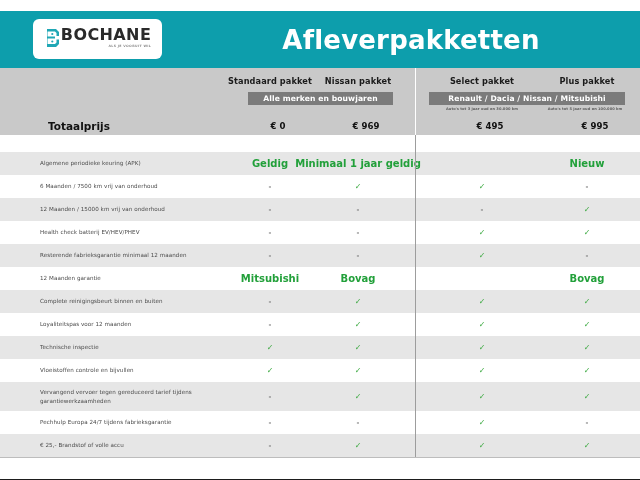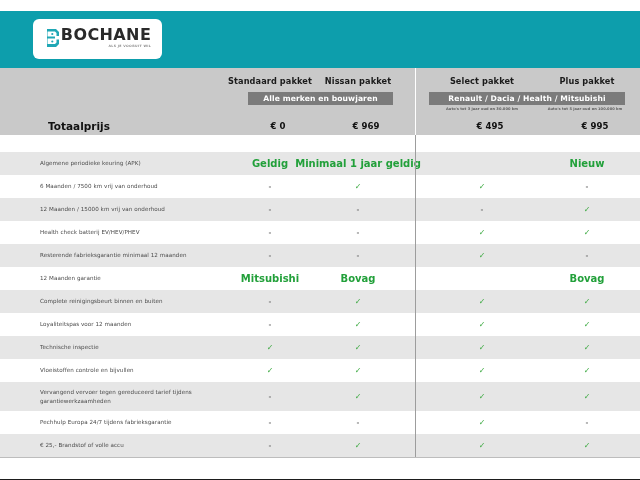--- a/index.html
+++ b/index.html
@@ -293,39 +293,40 @@
             <circle cx="8.3" cy="7" r="1.1" fill="#1fa7b5"></circle>
             <circle cx="8.3" cy="14.5" r="1.1" fill="#1fa7b5"></circle>
           </svg>
         </span>
         <span class="logo-word">
           <span class="logo-name">BOCHANE</span>
           <span class="logo-tagline">ALS JE VOORUIT WIL</span>
         </span>
       </div>
     </div>
+    <div class="header-title">Afleverpakketten</div>
   </div>
 
   <div class="headrow">
 
     <div class="hcol" style="left:225px; width:90px;">
       <div class="hcol-title">Standaard pakket</div>
     </div>
     <div class="hcol" style="left:318px; width:80px;">
       <div class="hcol-title">Nissan pakket</div>
     </div>
     <div class="hband" style="left:248px; width:145px;">Alle merken en bouwjaren</div>
 
     <div class="hcol" style="left:432px; width:100px;">
       <div class="hcol-title">Select pakket</div>
     </div>
     <div class="hcol" style="left:542px; width:90px;">
       <div class="hcol-title">Plus pakket</div>
     </div>
-    <div class="hband" style="left:429px; width:196px;">Renault / Dacia / Health / Mitsubishi</div>
+    <div class="hband" style="left:429px; width:196px;">Renault / Dacia / Nissan / Mitsubishi</div>
 
     <div class="hsub" style="left:432px; width:100px;">Auto's tot 3 jaar oud en 30.000 km</div>
     <div class="hsub" style="left:535px; width:100px;">Auto's tot 5 jaar oud en 100.000 km</div>
   </div>
 
   <div class="pricerow">
     <div class="price-label">Totaalprijs</div>
     <div class="price-cell" style="left:225px; width:90px;">€ 0</div>
     <div class="price-cell" style="left:318px; width:80px;">€ 969</div>
     <div class="price-cell" style="left:432px; width:100px;">€ 495</div>

